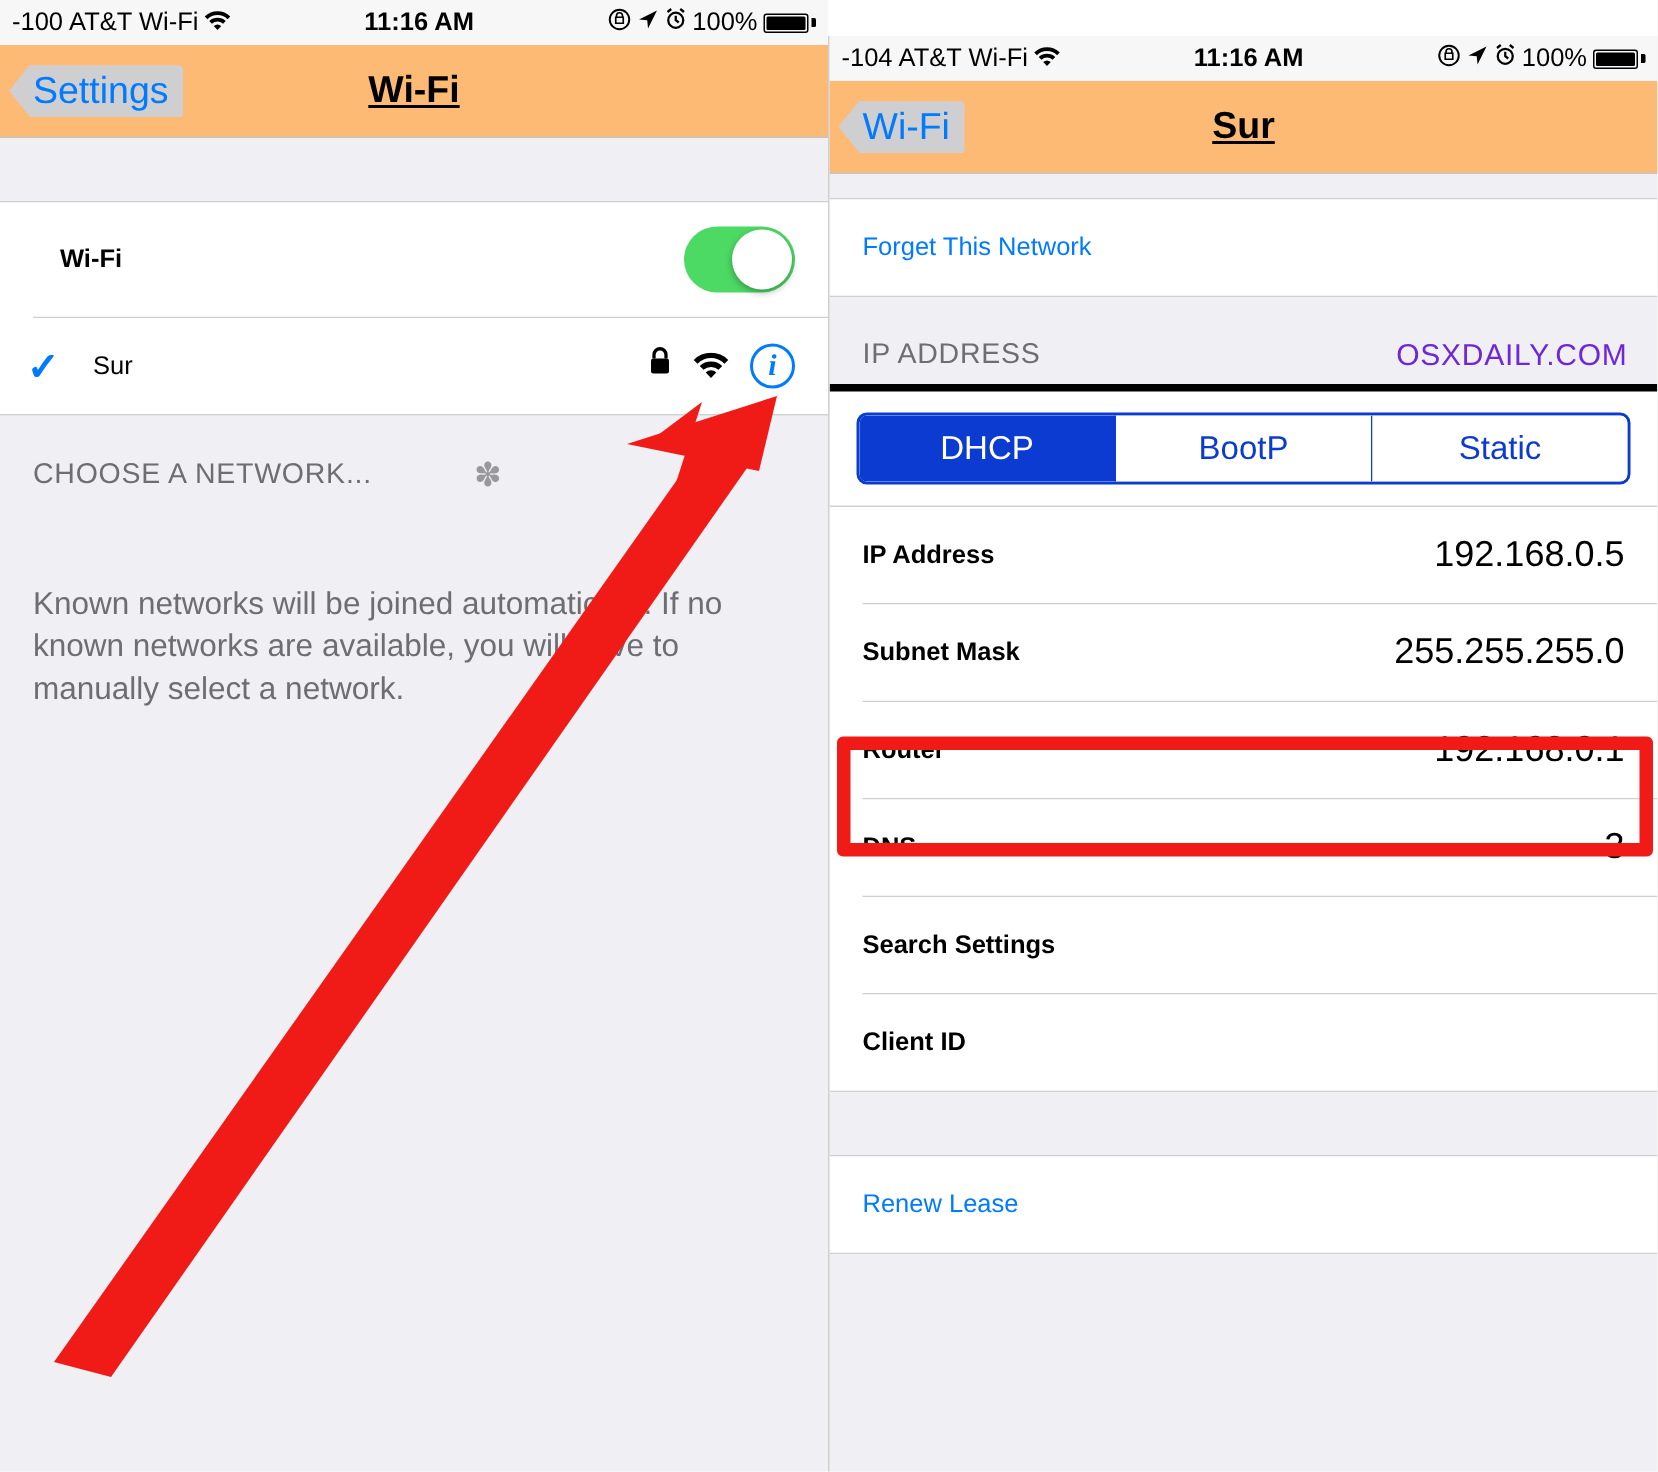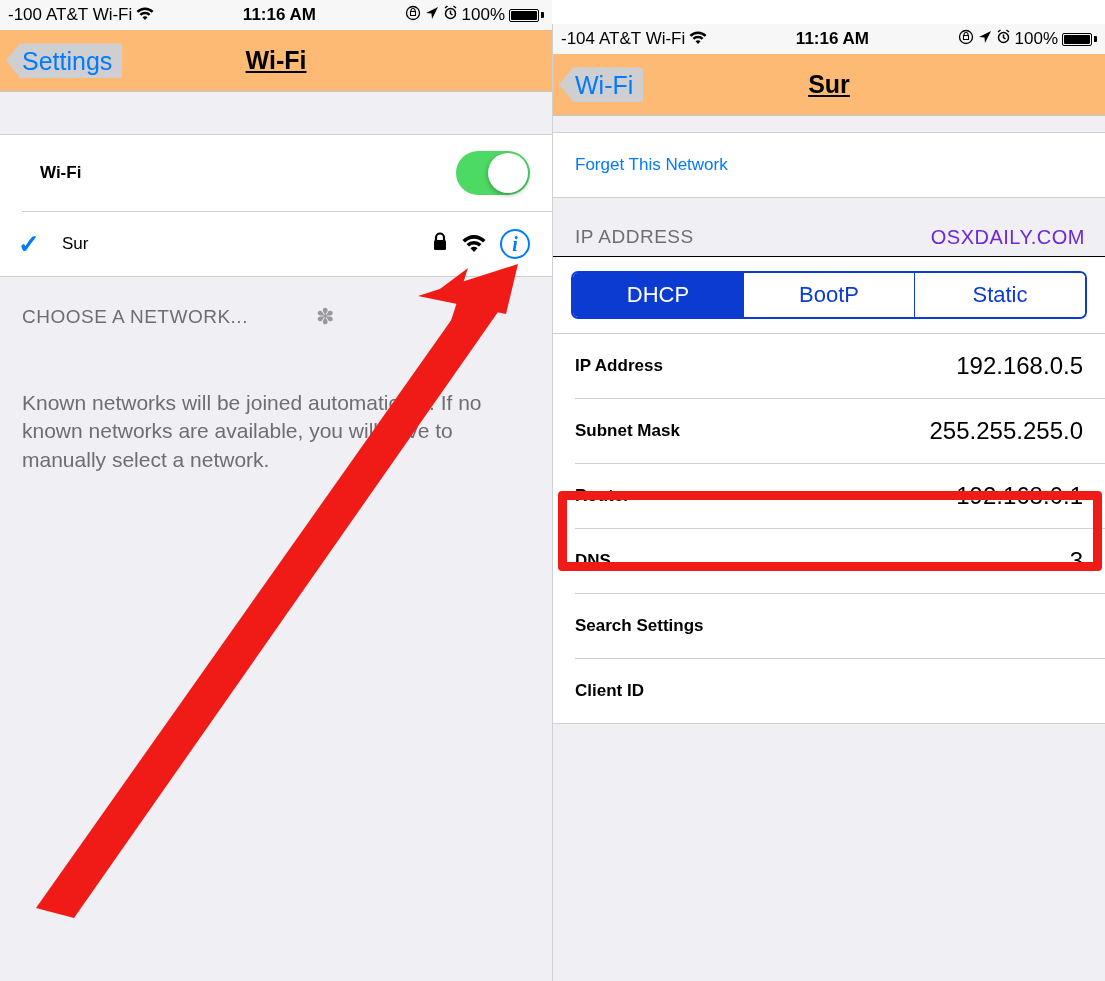--- a/index.html
+++ b/index.html
@@ -170,21 +170,21 @@
     flex: 1;
     display:flex; align-items:center; justify-content:center;
     font-size: 22px;
     color: #0c3bd2;
     border-right: 1.5px solid #0c3bd2;
     background: #fff;
   }
   .segment:last-child { border-right: none; }
   .segment.selected { background: #0c3bd2; color: #fff; font-weight: 500;}
   .seg-wrap {
-    background:#fff; border-top:1px solid #000000; border-bottom:1px solid #d0d0d3;
+    background:#fff; border-top:5px solid #000000; border-bottom:1px solid #d0d0d3;
     padding: 14px 0;
   }
   
   .annotation-svg {
     position: absolute;
     left: 0; top: 0;
     pointer-events: none;
     z-index: 50;
   }
   .highlight-box {
@@ -397,20 +397,25 @@
         <span class="cell-value"></span>
       </div>
       <div class="sep"></div>
       <div class="cell">
         <span class="cell-label bold">Client ID</span>
         <span class="cell-value"></span>
       </div>
     </div>
 
     <div class="gap"></div>
+    <div class="grouped link-cell">
+      <div class="cell">
+        <span class="cell-label" style="font-weight:500">Renew Lease</span>
+      </div>
+    </div>
   </div>
 </div>
 
 <div class="highlight-box" style="left:558px; top:491px; width:544px; height:80px;"></div>
 
 <svg class="annotation-svg" width="1105" height="981">
   <defs></defs>
 
   <polygon points="36,908 74,918 498,312 464,302" fill="#f01b17"></polygon>
 

